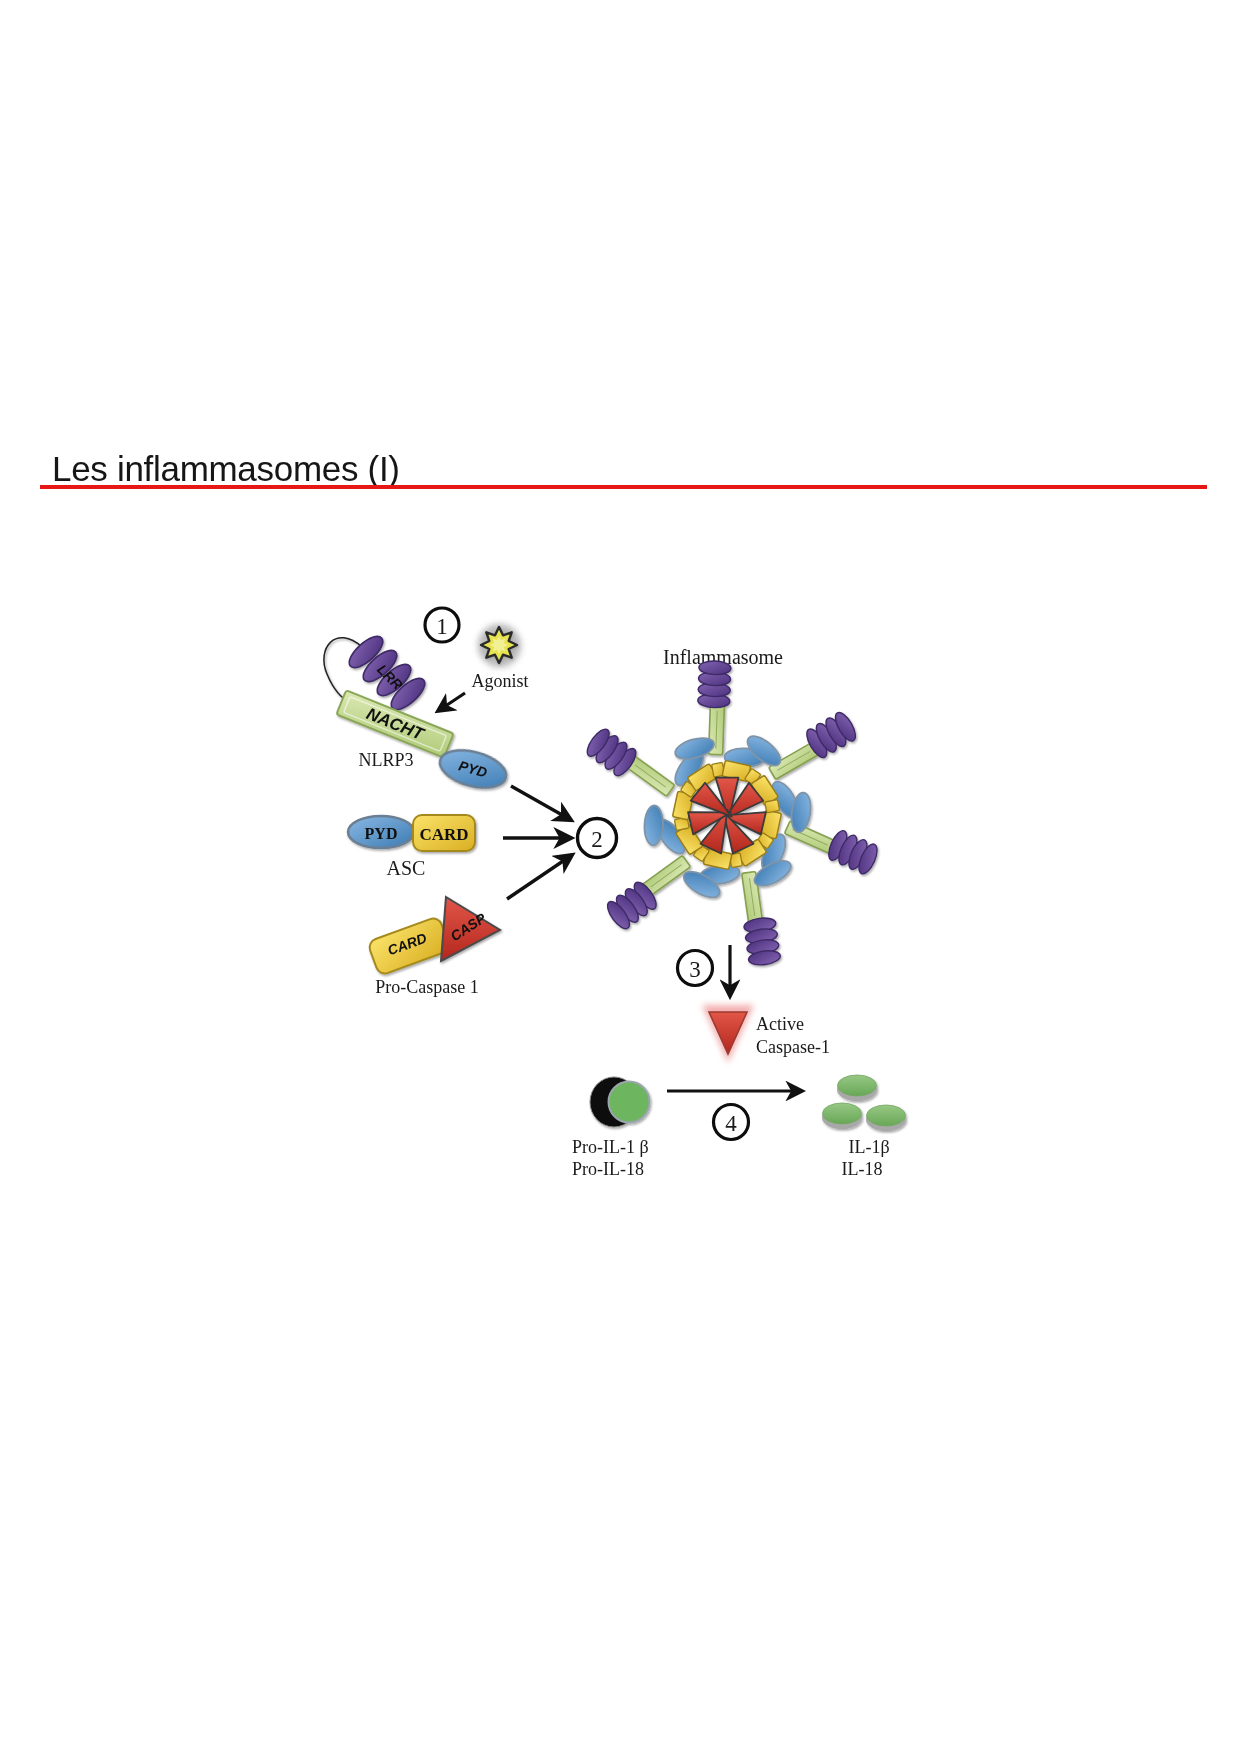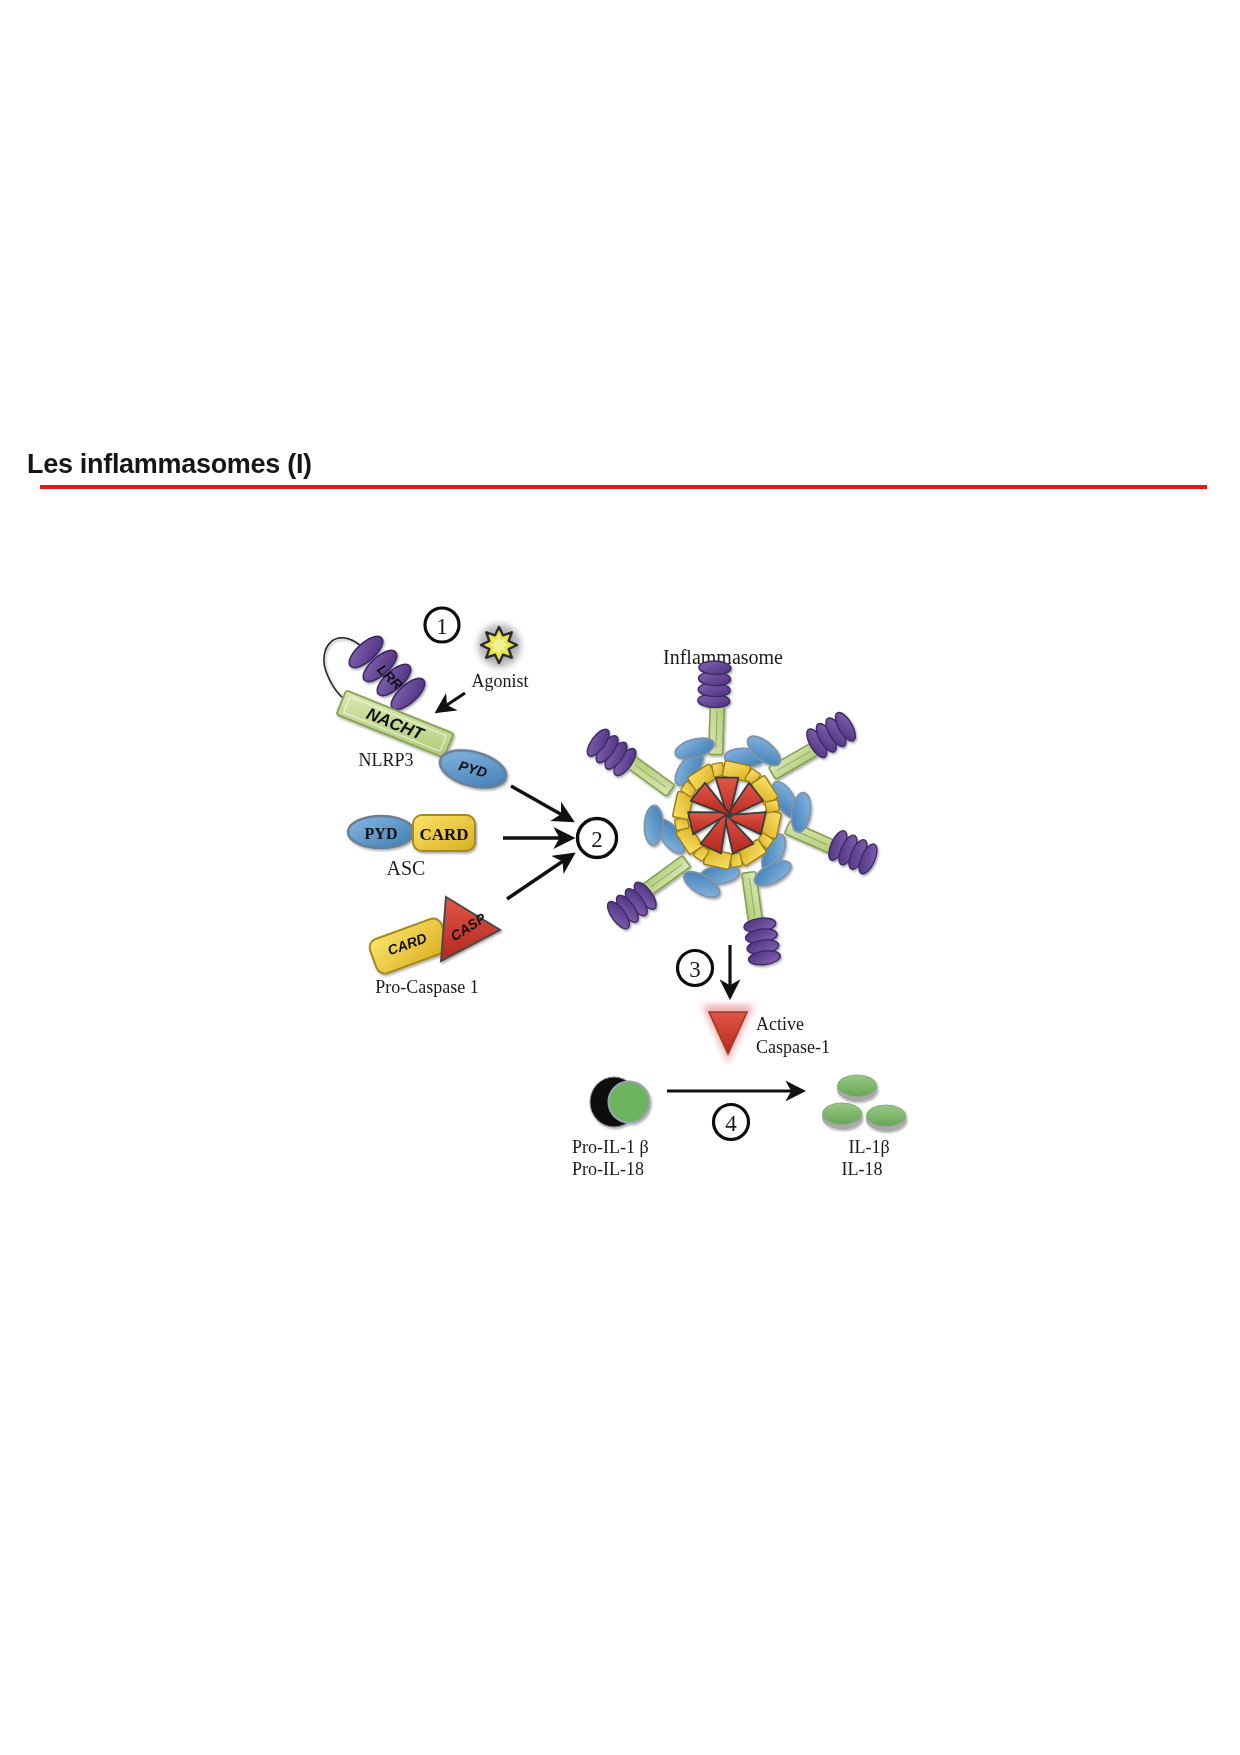--- a/index.html
+++ b/index.html
@@ -1,18 +1,18 @@
 <!DOCTYPE html>
 <html><head>
 <meta charset="utf-8">
 <style>
   html,body{margin:0;padding:0;background:#ffffff;}
   .page{position:relative;width:1240px;height:1755px;background:#ffffff;overflow:hidden;
         font-family:"Liberation Sans",sans-serif;}
-  .title{position:absolute;left:27px;top:449px;font-size:27px;font-weight:700;
+  .title{position:absolute;left:52px;top:449px;font-size:35px;font-weight:400;
          color:#161616;letter-spacing:-0.3px;}
   .rule{position:absolute;left:40px;top:485px;width:1167px;height:4px;background:#e81717;}
   svg{position:absolute;left:0;top:0;}
   text{fill:#1a1a1a;}
   .slabel{font-family:"Liberation Serif","DejaVu Serif",serif;font-size:18px;}
   .big{font-size:20px;}
   .num{font-family:"Liberation Serif","DejaVu Serif",serif;font-size:23px;}
   .domain{font-family:"Liberation Sans",sans-serif;font-weight:700;font-style:italic;fill:#101010;}
   .dserif{font-family:"Liberation Serif","DejaVu Serif",serif;font-weight:700;fill:#101010;}
 </style>

